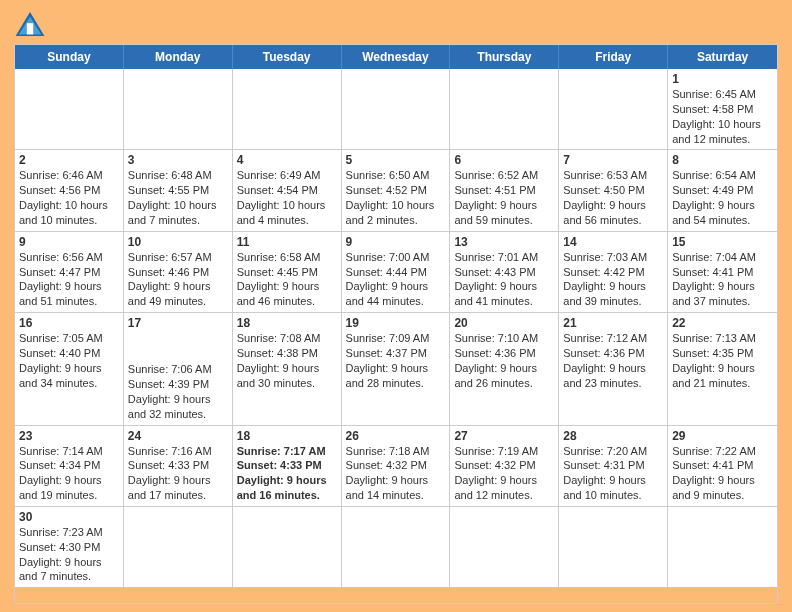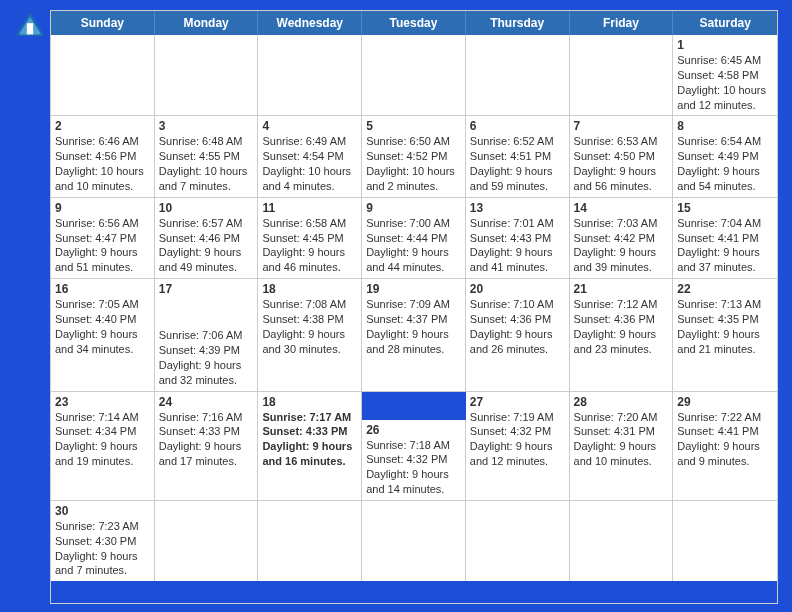--- a/index.html
+++ b/index.html
@@ -6,23 +6,23 @@
     body {
       font-family: Arial, sans-serif;
       background: #fff;
       width: 792px;
       height: 612px;
       overflow: hidden;
     }
     .page {
       width: 792px;
       height: 612px;
-      background: #1d4ed8;
-      display: flex;
-      flex-direction: row;
+      background: #fdba74;
+      display: flex;
+      flex-direction: column;
       padding: 10px 14px 8px 14px;
     }
     .top-section {
       display: flex;
       justify-content: space-between;
       align-items: flex-start;
       margin-bottom: 6px;
     }
     .logo-area {
       display: flex;
@@ -132,22 +132,22 @@
     <div class="title-area">
       <div class="calendar-title"></div>
       <div class="calendar-subtitle"></div>
     </div>
   </div>
 
   <div class="calendar-grid">
     <div class="day-headers">
       <div class="day-header">Sunday</div>
       <div class="day-header">Monday</div>
+      <div class="day-header">Tuesday</div>
       <div class="day-header">Wednesday</div>
-      <div class="day-header">Tuesday</div>
       <div class="day-header">Thursday</div>
       <div class="day-header">Friday</div>
       <div class="day-header">Saturday</div>
     </div>
     <div class="calendar-body" id="cal-body">
     <div class="cal-week" style="min-height: 58px;">
           <div class="cal-cell empty" style="min-height: 58px;"></div>
           <div class="cal-cell empty" style="min-height: 58px;"></div>
           <div class="cal-cell empty" style="min-height: 58px;"></div>
           <div class="cal-cell empty" style="min-height: 58px;"></div>
@@ -329,21 +329,21 @@
 Daylight: 9 hours
 and 17 minutes.</div>
           </div>
           <div class="cal-cell" style="min-height: 72px;">
             <div class="cell-date">18</div>
             <div class="cell-info" style="white-space: pre-line; font-weight: bold;">Sunrise: 7:17 AM
 Sunset: 4:33 PM
 Daylight: 9 hours
 and 16 minutes.</div>
           </div>
-          <div class="cal-cell" style="min-height: 72px; margin-top: 28px;">
+          <div class="cal-cell" style="min-height: 72px;">
             <div class="cell-date">26</div>
             <div class="cell-info" style="white-space: pre-line;">Sunrise: 7:18 AM
 Sunset: 4:32 PM
 Daylight: 9 hours
 and 14 minutes.</div>
           </div>
           <div class="cal-cell" style="min-height: 72px;">
             <div class="cell-date">27</div>
             <div class="cell-info" style="white-space: pre-line;">Sunrise: 7:19 AM
 Sunset: 4:32 PM

